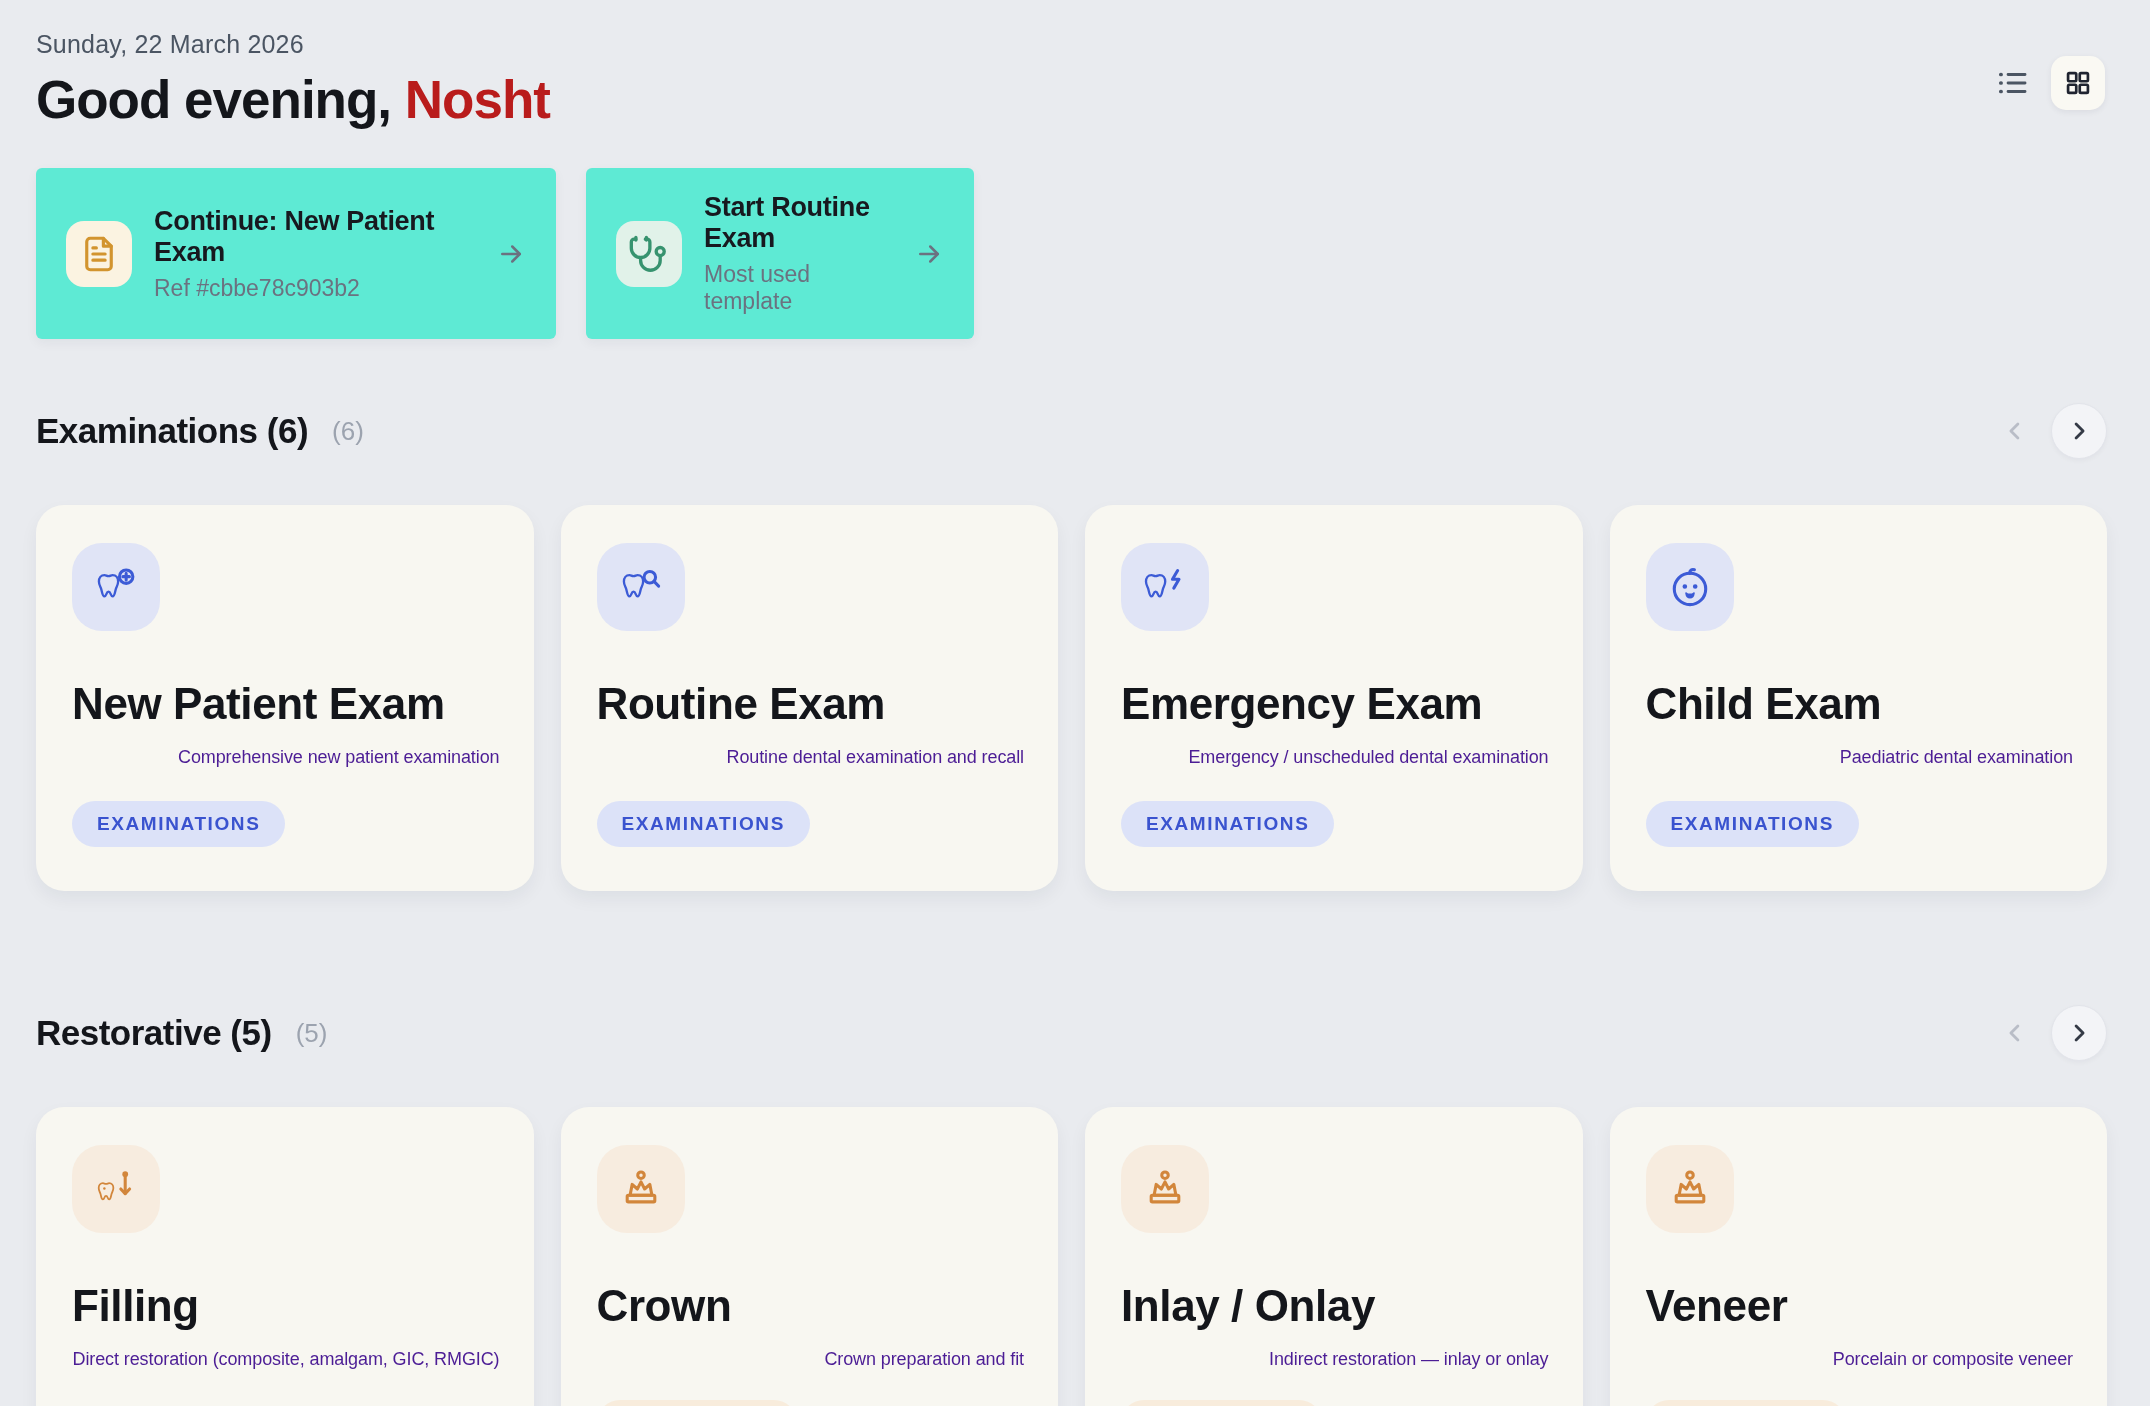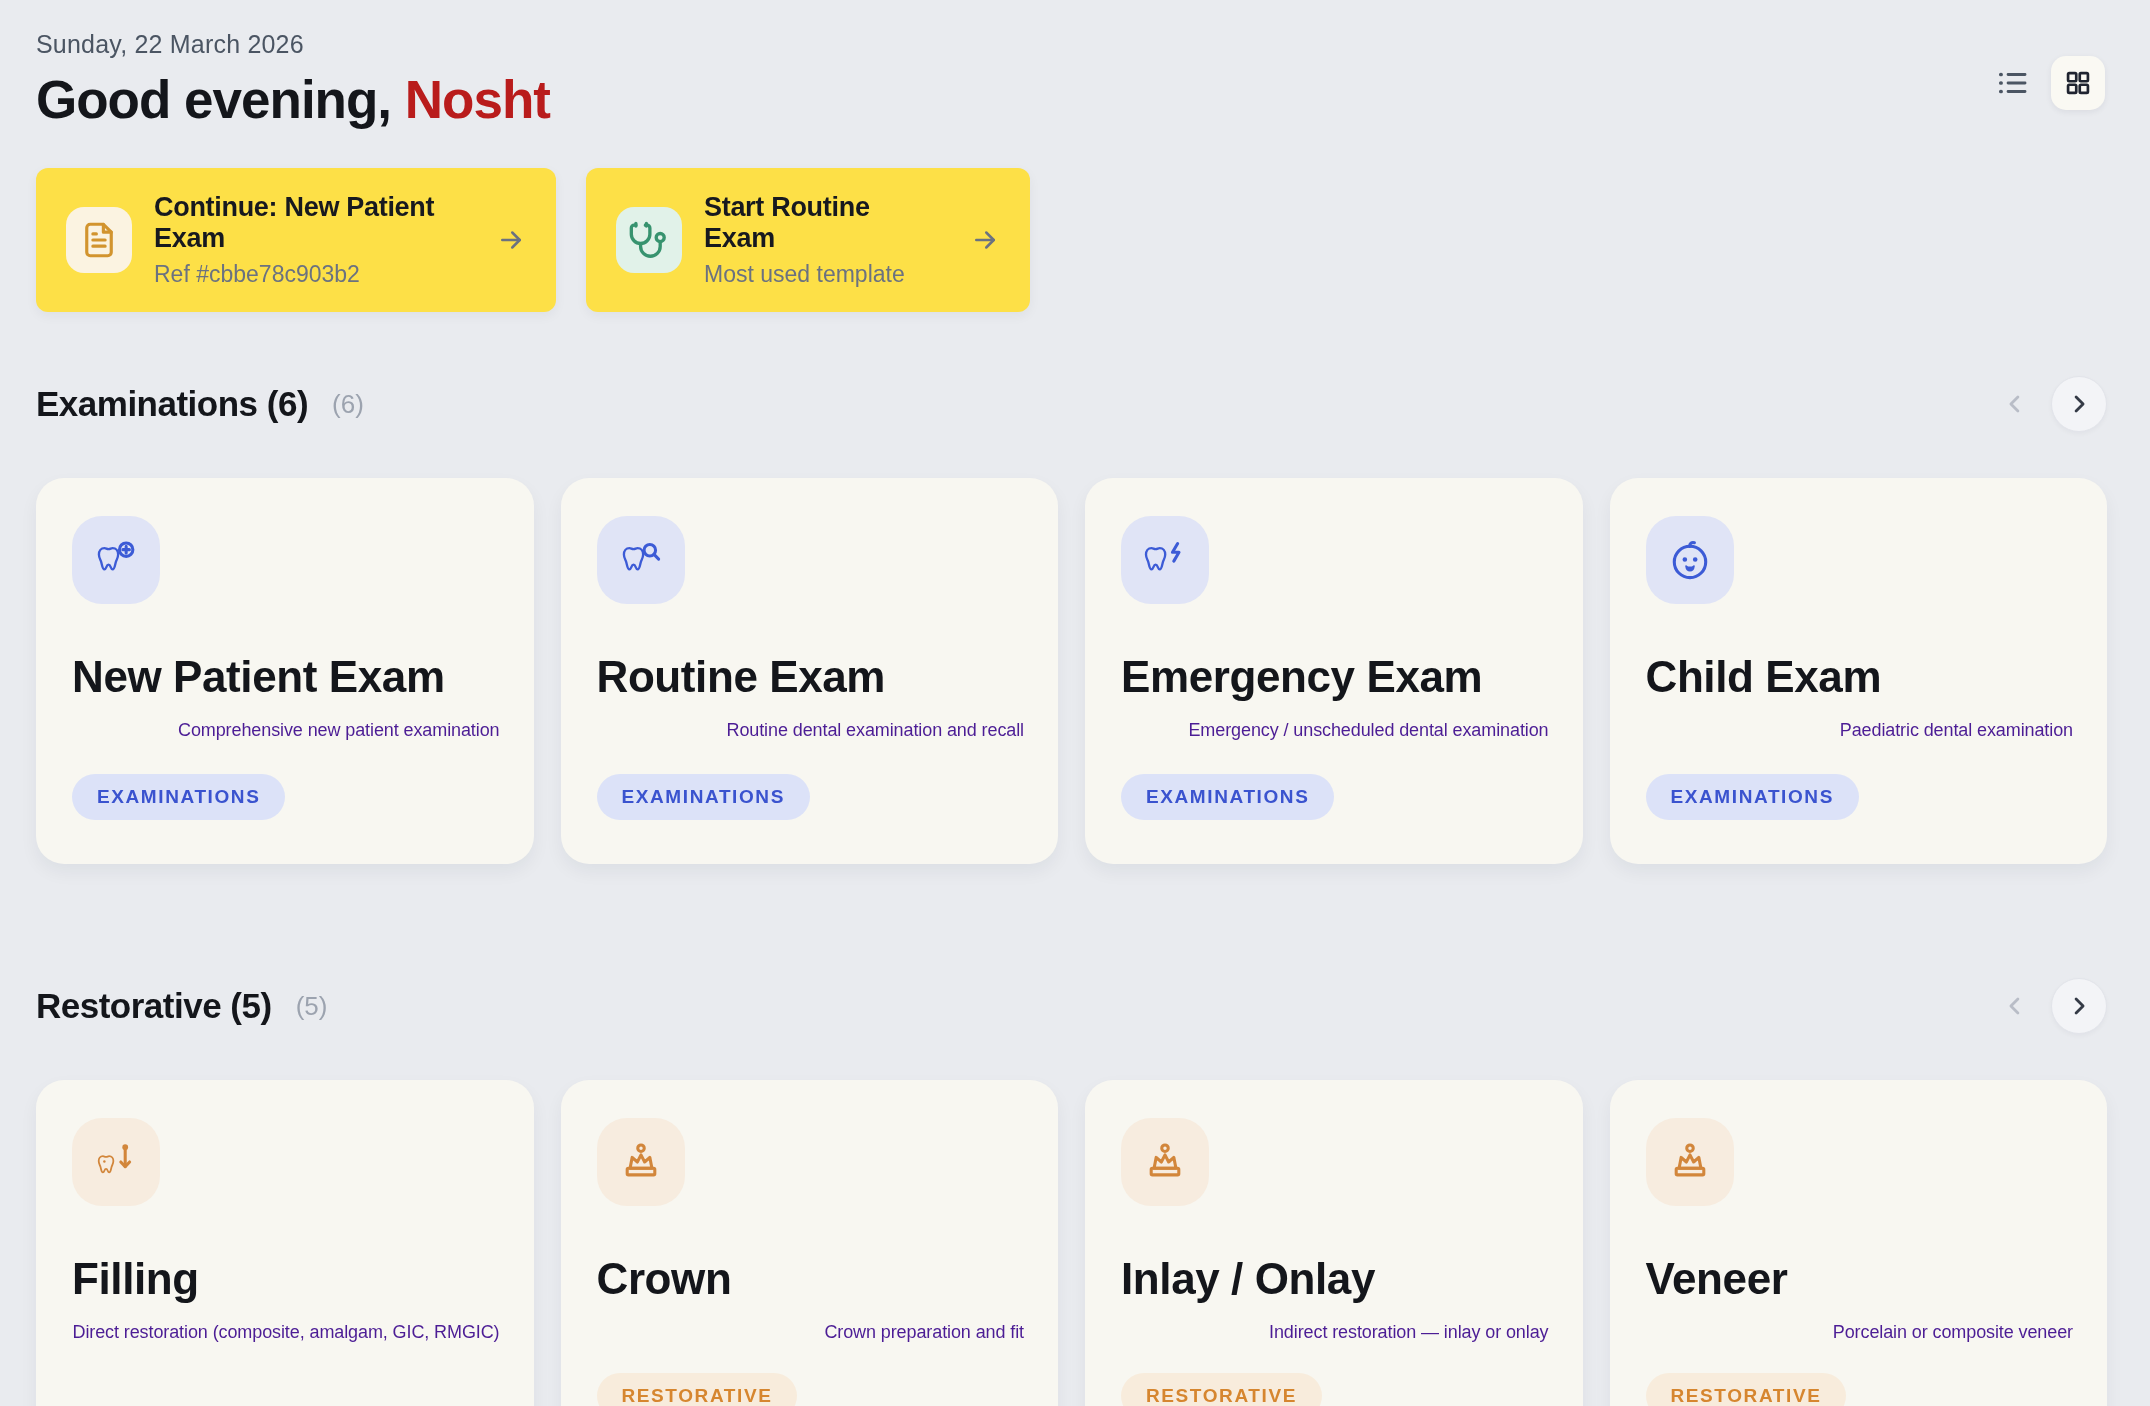--- a/index.html
+++ b/index.html
@@ -26,27 +26,27 @@
   .icon-btn-active {
     width:54px; height:54px; border-radius:15px;
     background:#faf9f3;
     box-shadow:0 2px 6px rgba(25,30,50,.07);
     display:flex; align-items:center; justify-content:center; cursor:pointer;
   }
 
   
   .quick-row { display:flex; gap:30px; margin-top:38px; }
   .quick-card {
-    background:#fde047; border-radius:12px;
+    background:#5eead4; border-radius:6px;
     box-shadow:0 4px 12px rgba(25,30,50,.05);
     display:flex; align-items:center;
     padding:24px 30px; cursor:pointer;
   }
   .quick-card.continue { width:520px; }
-  .quick-card.routine { width:444px; }
+  .quick-card.routine { width:388px; }
   .qa-tile { width:66px; height:66px; border-radius:18px; display:flex; align-items:center; justify-content:center; flex:0 0 auto; }
   .qa-tile.amber { background:#fbf3e1; }
   .qa-tile.mint  { background:#e1f2e9; }
   .qa-text { margin-left:22px; }
   .qa-title { font-size:27px; font-weight:700; color:#17191f; letter-spacing:-.3px; }
   .qa-sub { font-size:23px; color:#6b7280; margin-top:7px; }
   .qa-arrow { margin-left:auto; padding-left:24px; display:flex; }
 
   
   .section-header { display:flex; align-items:center; margin-top:64px;gap:8px; }

